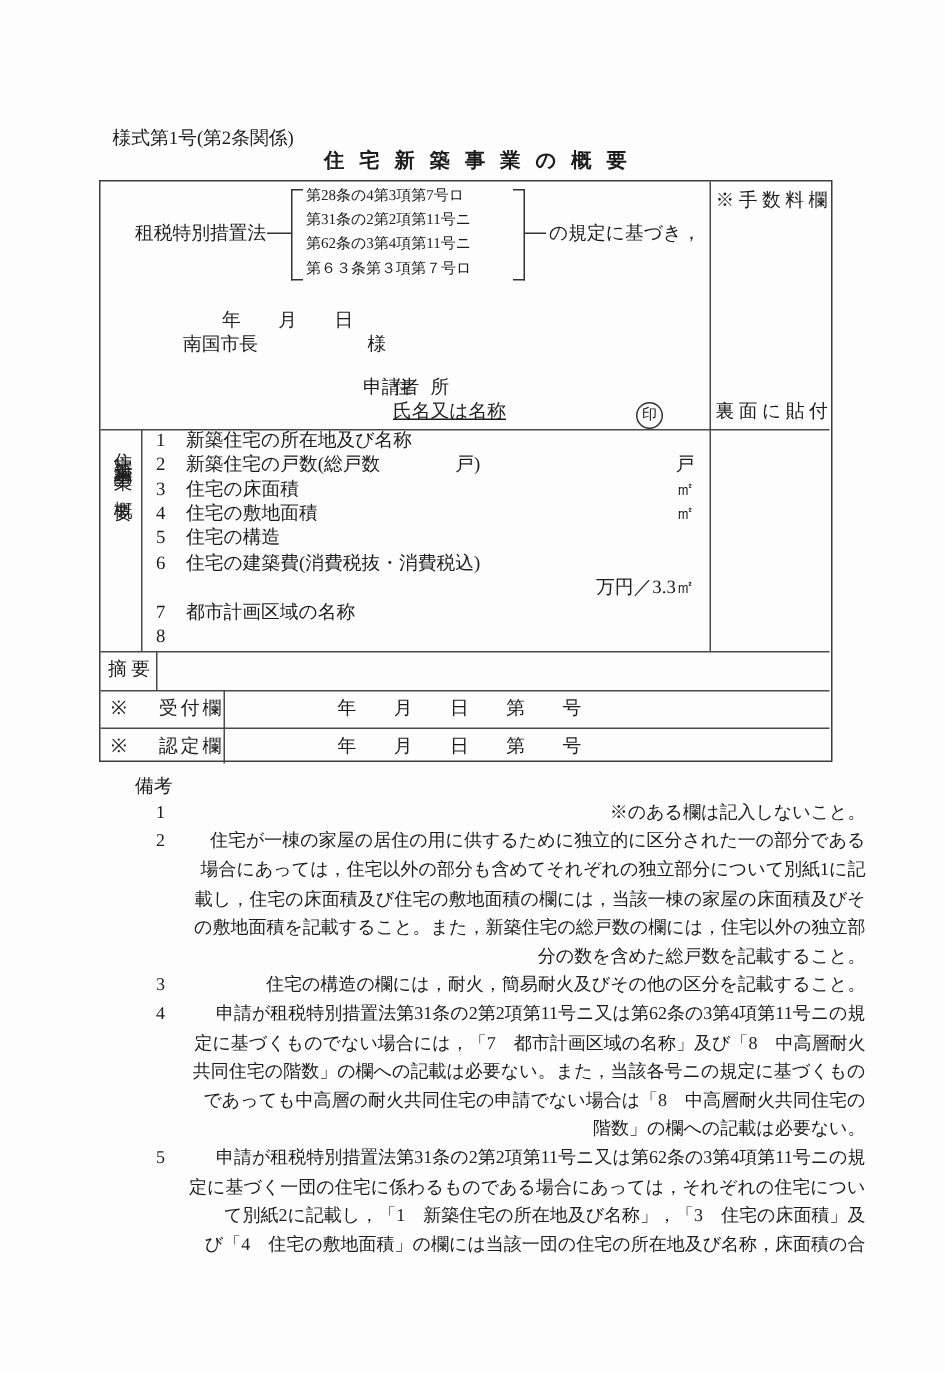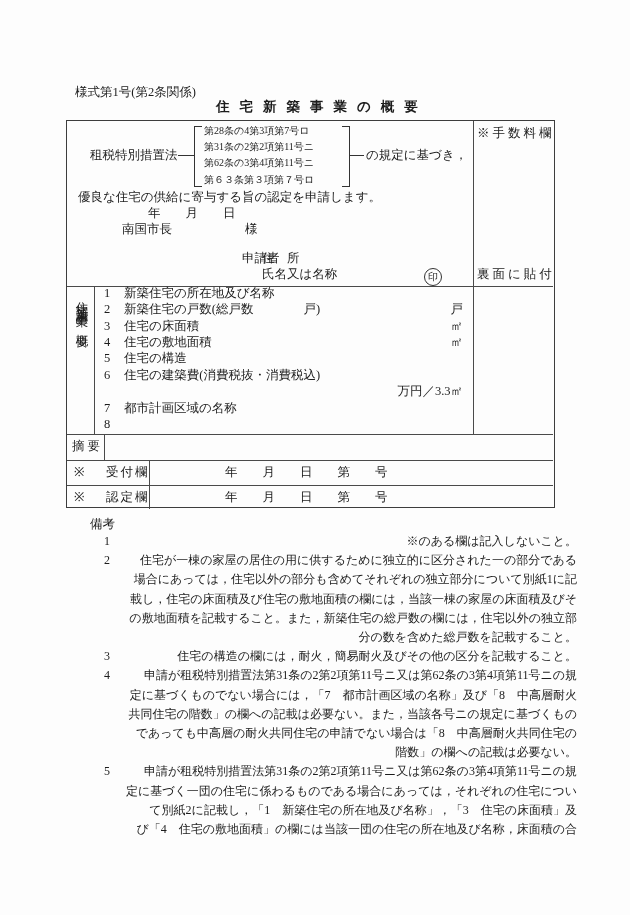--- a/index.html
+++ b/index.html
@@ -93,27 +93,26 @@
     <div>第62条の3第4項第11号ニ</div>
     <div>第６３条第３項第７号ロ</div>
   </div>
   <div class="bracket right" style="left:342px;top:126px;"></div>
   <div class="connector" style="left:350px;top:155px;width:14px;"></div>
   <div class="abs t125" style="left:366px;top:148px;">の規定に基づき，</div>
 
   <div class="abs t125" style="left:477px;top:126px;letter-spacing:3px;">※手数料欄</div>
   <div class="abs t125" style="left:477px;top:267px;letter-spacing:3px;font-family:Liberation Serif, serif;">裏面に貼付</div>
 
-  <div class="abs t125" style="left:78px;top:190px;">優良な住宅の供給に寄与する旨の認定を申請します。</div>
   <div class="abs t125" style="left:148px;top:206px;">年　　月　　日</div>
   <div class="abs t125" style="left:122px;top:222px;">南国市長</div>
   <div class="abs t125" style="left:245px;top:222px;">様</div>
   <div class="abs t125" style="left:242px;top:251px;">申請者</div>
   <div class="abs t125" style="left:262px;top:251px;">住　所</div>
-  <div class="abs t125" style="left:262px;top:267px;">氏名又は名称</div>
+  <div class="abs t125" style="left:262px;top:267px;text-decoration:underline;">氏名又は名称</div>
   <div class="abs" style="left:424px;top:266px;"><span class="seal">印</span></div>
 
   <div class="side-label">住宅新築事業の概要</div>
   <div class="summary-items">
     <div class="summary-row">
       <span class="summary-no">1</span>
       <span class="summary-label">新築住宅の所在地及び名称</span>
       <span class="summary-right"></span>
     </div>
     <div class="summary-row">

